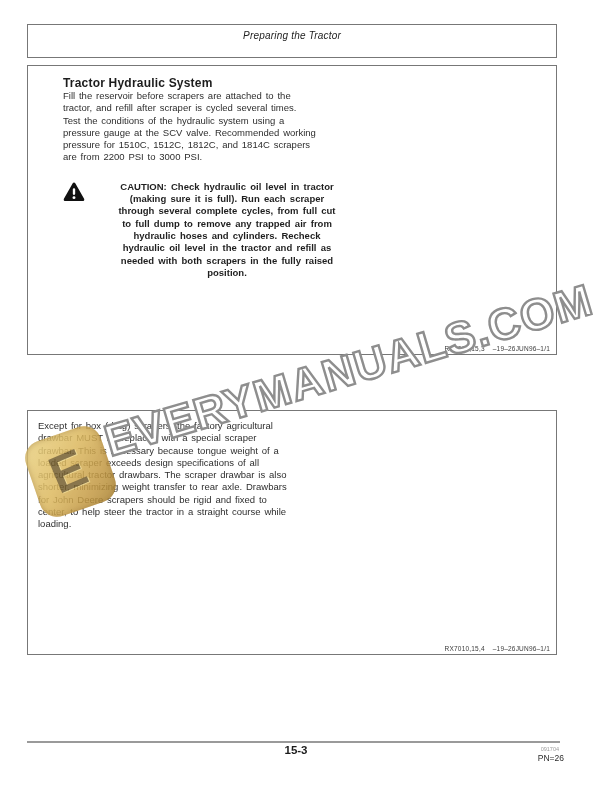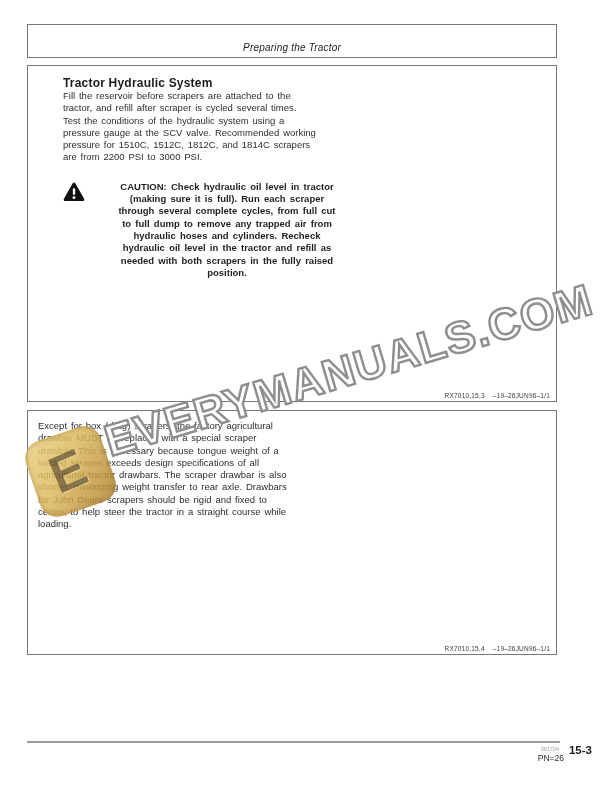--- a/index.html
+++ b/index.html
@@ -12,34 +12,34 @@
     overflow: hidden;
   }
   .page { position: absolute; inset: 0; background: #fff; }
 
   
   .header-box {
     position: absolute; left: 27px; top: 24px;
     width: 530px; height: 34px;
     border: 1px solid #777;
     display: flex; align-items: flex-end; justify-content: center;
-    padding-bottom: 4px;
+    padding-bottom: 16px;
   }
   .header-title {
     font-style: italic; font-size: 10px; color: #222;
     letter-spacing: 0.2px;
   }
 
   
   .content-box {
     position: absolute; left: 27px; width: 530px;
     border: 1px solid #777;
     padding: 9px 10px;
   }
-  .box-1 { top: 65px; height: 337px; padding-left: 35px; }
+  .box-1 { top: 65px; height: 290px; padding-left: 35px; }
   .box-2 { top: 410px; height: 245px; }
 
   .section-heading {
     font-size: 12px; font-weight: bold; color: #1c1c1c;
     letter-spacing: 0.2px;
     margin-top: 1px;
   }
   .body-text {
     font-size: 9.5px; line-height: 12.3px;
     color: #2e2e2e;
@@ -110,21 +110,21 @@
   }
 
   
   .footer-rule {
     position: absolute; left: 27px; top: 741px;
     width: 533px; height: 2px;
     background: #9a9a9a;
   }
   .footer-page-number {
     position: absolute; left: 0; top: 744px; width: 592px;
-    text-align: right;
+    text-align: center;
     font-size: 11.5px; font-weight: bold; color: #1c1c1c;
   }
   .footer-print-code {
     position: absolute; right: 53px; top: 746px;
     font-size: 5.5px; color: #9a9a9a;
   }
   .footer-pn {
     position: absolute; right: 48px; top: 753px;
     font-size: 8.5px; color: #2b2b2b;
   }

